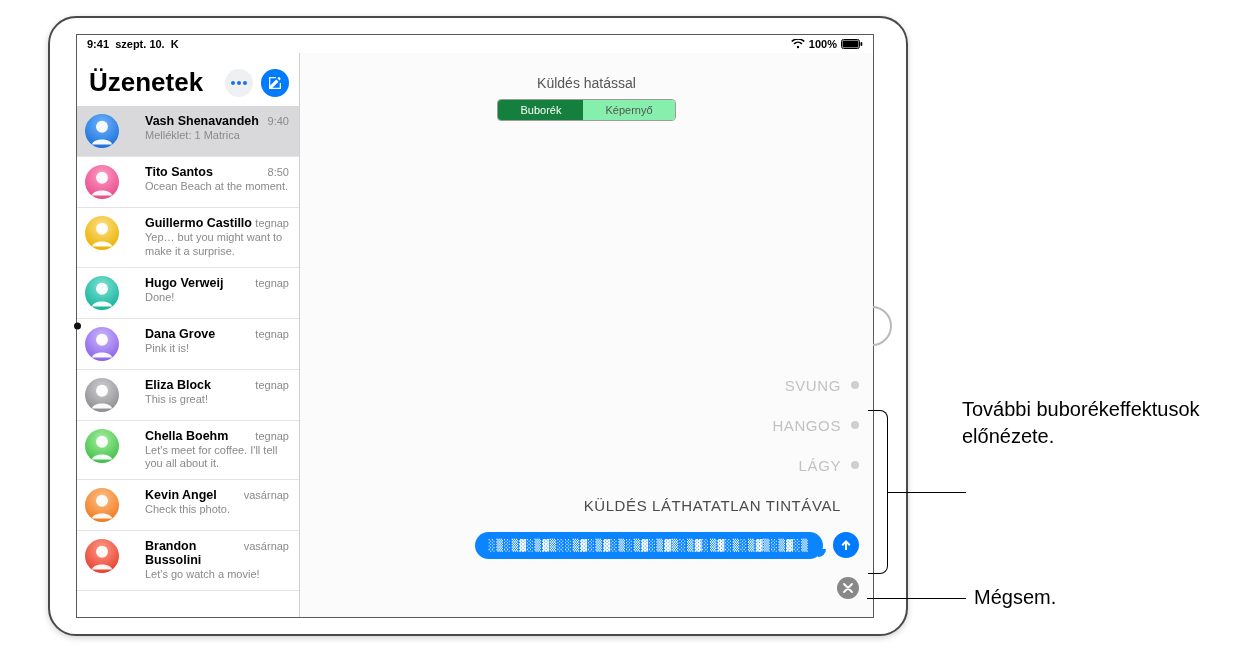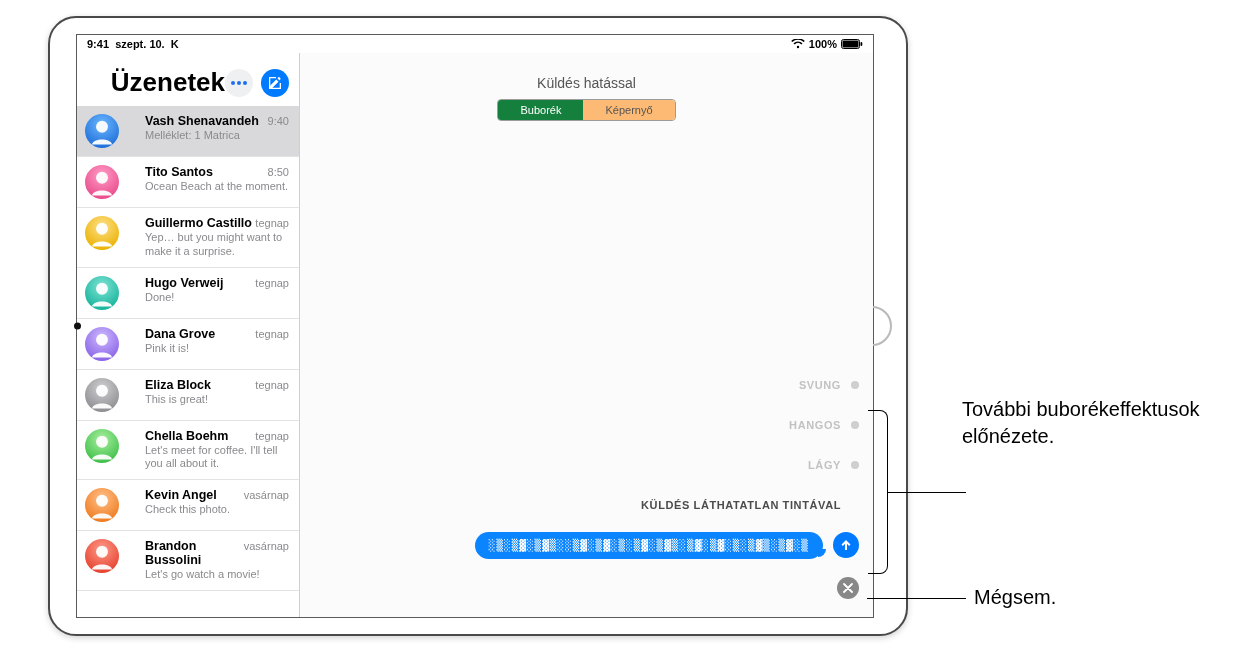--- a/index.html
+++ b/index.html
@@ -8,21 +8,21 @@
   .camera{ position:absolute; left:24px; top:50%; width:7px; height:7px; border-radius:50%; background:#111; transform:translateY(-50%); }
   .home-btn{ position:absolute; right:14px; top:50%; width:40px; height:40px; border:2px solid #b9b9b9; border-radius:50%; transform:translateY(-50%); }
   .screen{ width:100%; height:100%; border:1px solid #5a5a5a; overflow:hidden; background:#fff; display:flex; flex-direction:column; }
 
   .status-bar{ height:18px; display:flex; align-items:center; justify-content:space-between; padding:0 10px; font-size:11px; color:#000; font-weight:600;}
   .status-right{ display:flex; align-items:center; gap:4px;}
   .wifi-icon,.battery-icon{display:inline-flex;}
   
   .content{ flex:1; display:flex; overflow:hidden;}
   .sidebar{ width:223px; border-right:1px solid #d0d0d0; display:flex; flex-direction:column; background:#fff;}
-  .sidebar-header{ display:flex; align-items:center; justify-content:flex-end; padding:14px 10px 8px 12px;}
+  .sidebar-header{ display:flex; align-items:center; justify-content:space-between; padding:14px 10px 8px 12px;}
   .title{ font-size:26px; font-weight:700;}
   .hdr-actions{ display:flex; gap:8px;}
   .round-btn{ width:28px; height:28px; border-radius:50%; display:flex; align-items:center; justify-content:center;}
   .more-btn{ background:#eef0f2;}
   .compose-btn{ background:#007aff;}
   .dots{ display:flex; gap:2px;}
   .dots span{ width:4px; height:4px; border-radius:50%; background:#1f6feb; display:block;}
   
   .convo-list{ flex:1; overflow:hidden;}
   .convo{ display:flex; gap:26px; padding:8px 10px 8px 8px; border-bottom:1px solid #e3e3e3;}
@@ -32,26 +32,26 @@
   .convo-body{ flex:1; min-width:0;}
   .convo-top{ display:flex; justify-content:space-between; align-items:baseline;}
   .convo-name{ font-size:12.5px; font-weight:600; color:#000;}
   .convo-time{ font-size:11px; color:#8a8a8e;}
   .convo-preview{ font-size:11px; color:#8a8a8e; line-height:1.25; margin-top:1px; max-height:28px; overflow:hidden;}
 
   .detail{ flex:1; position:relative; background:#fbfbfb;}
   .detail-hdr{ text-align:center; padding-top:22px;}
   .detail-title{ font-size:14px; color:#555; margin-bottom:8px;}
   .segment{ display:inline-flex; border:1px solid #9c9c9c; border-radius:4px; overflow:hidden; font-size:11px;}
-  .segment .seg{ padding:4px 22px; color:#555; background:#fdba74;}
+  .segment .seg{ padding:4px 22px; color:#555; background:#86efac;}
   .segment .seg.active{ background:#15803d; color:#fff;}
   
   .effects{ position:absolute; right:14px; bottom:52px; width:460px;}
   .effect-row{ display:flex; align-items:center; justify-content:flex-end; gap:10px; height:40px;}
-  .effect-label{ font-size:11px; letter-spacing:.6px; color:#c2c2c4; font-weight:700;}
+  .effect-label{ font-size:15px; letter-spacing:.6px; color:#c2c2c4; font-weight:400;}
   .effect-label.active{ color:#4b4b4d;}
   .effect-dot{ width:8px; height:8px; border-radius:50%; background:#cfcfd1; flex:0 0 8px;}
   .send-btn{ width:26px; height:26px; border-radius:50%; background:#007aff; display:flex; align-items:center; justify-content:center; flex:0 0 26px;}
   .bubble-ink{ flex:0 1 auto; background:#0a84ff; color:#fff; font-size:11px; padding:7px 14px; border-radius:16px; position:relative;}
   .bubble-ink::after{ content:''; position:absolute; right:-3px; bottom:2px; width:8px; height:8px; background:#0a84ff; border-bottom-right-radius:10px;}
   .ink-noise{ letter-spacing:1px; font-family:monospace; filter:blur(.4px);}
   .cancel-btn{ position:absolute; right:14px; bottom:18px; width:22px; height:22px; border-radius:50%; background:#888; display:flex; align-items:center; justify-content:center;}
 
   .callouts{ position:absolute; left:902px; top:16px; height:620px;}
   .callout-line{ position:absolute; border-top:1px solid #000;}

